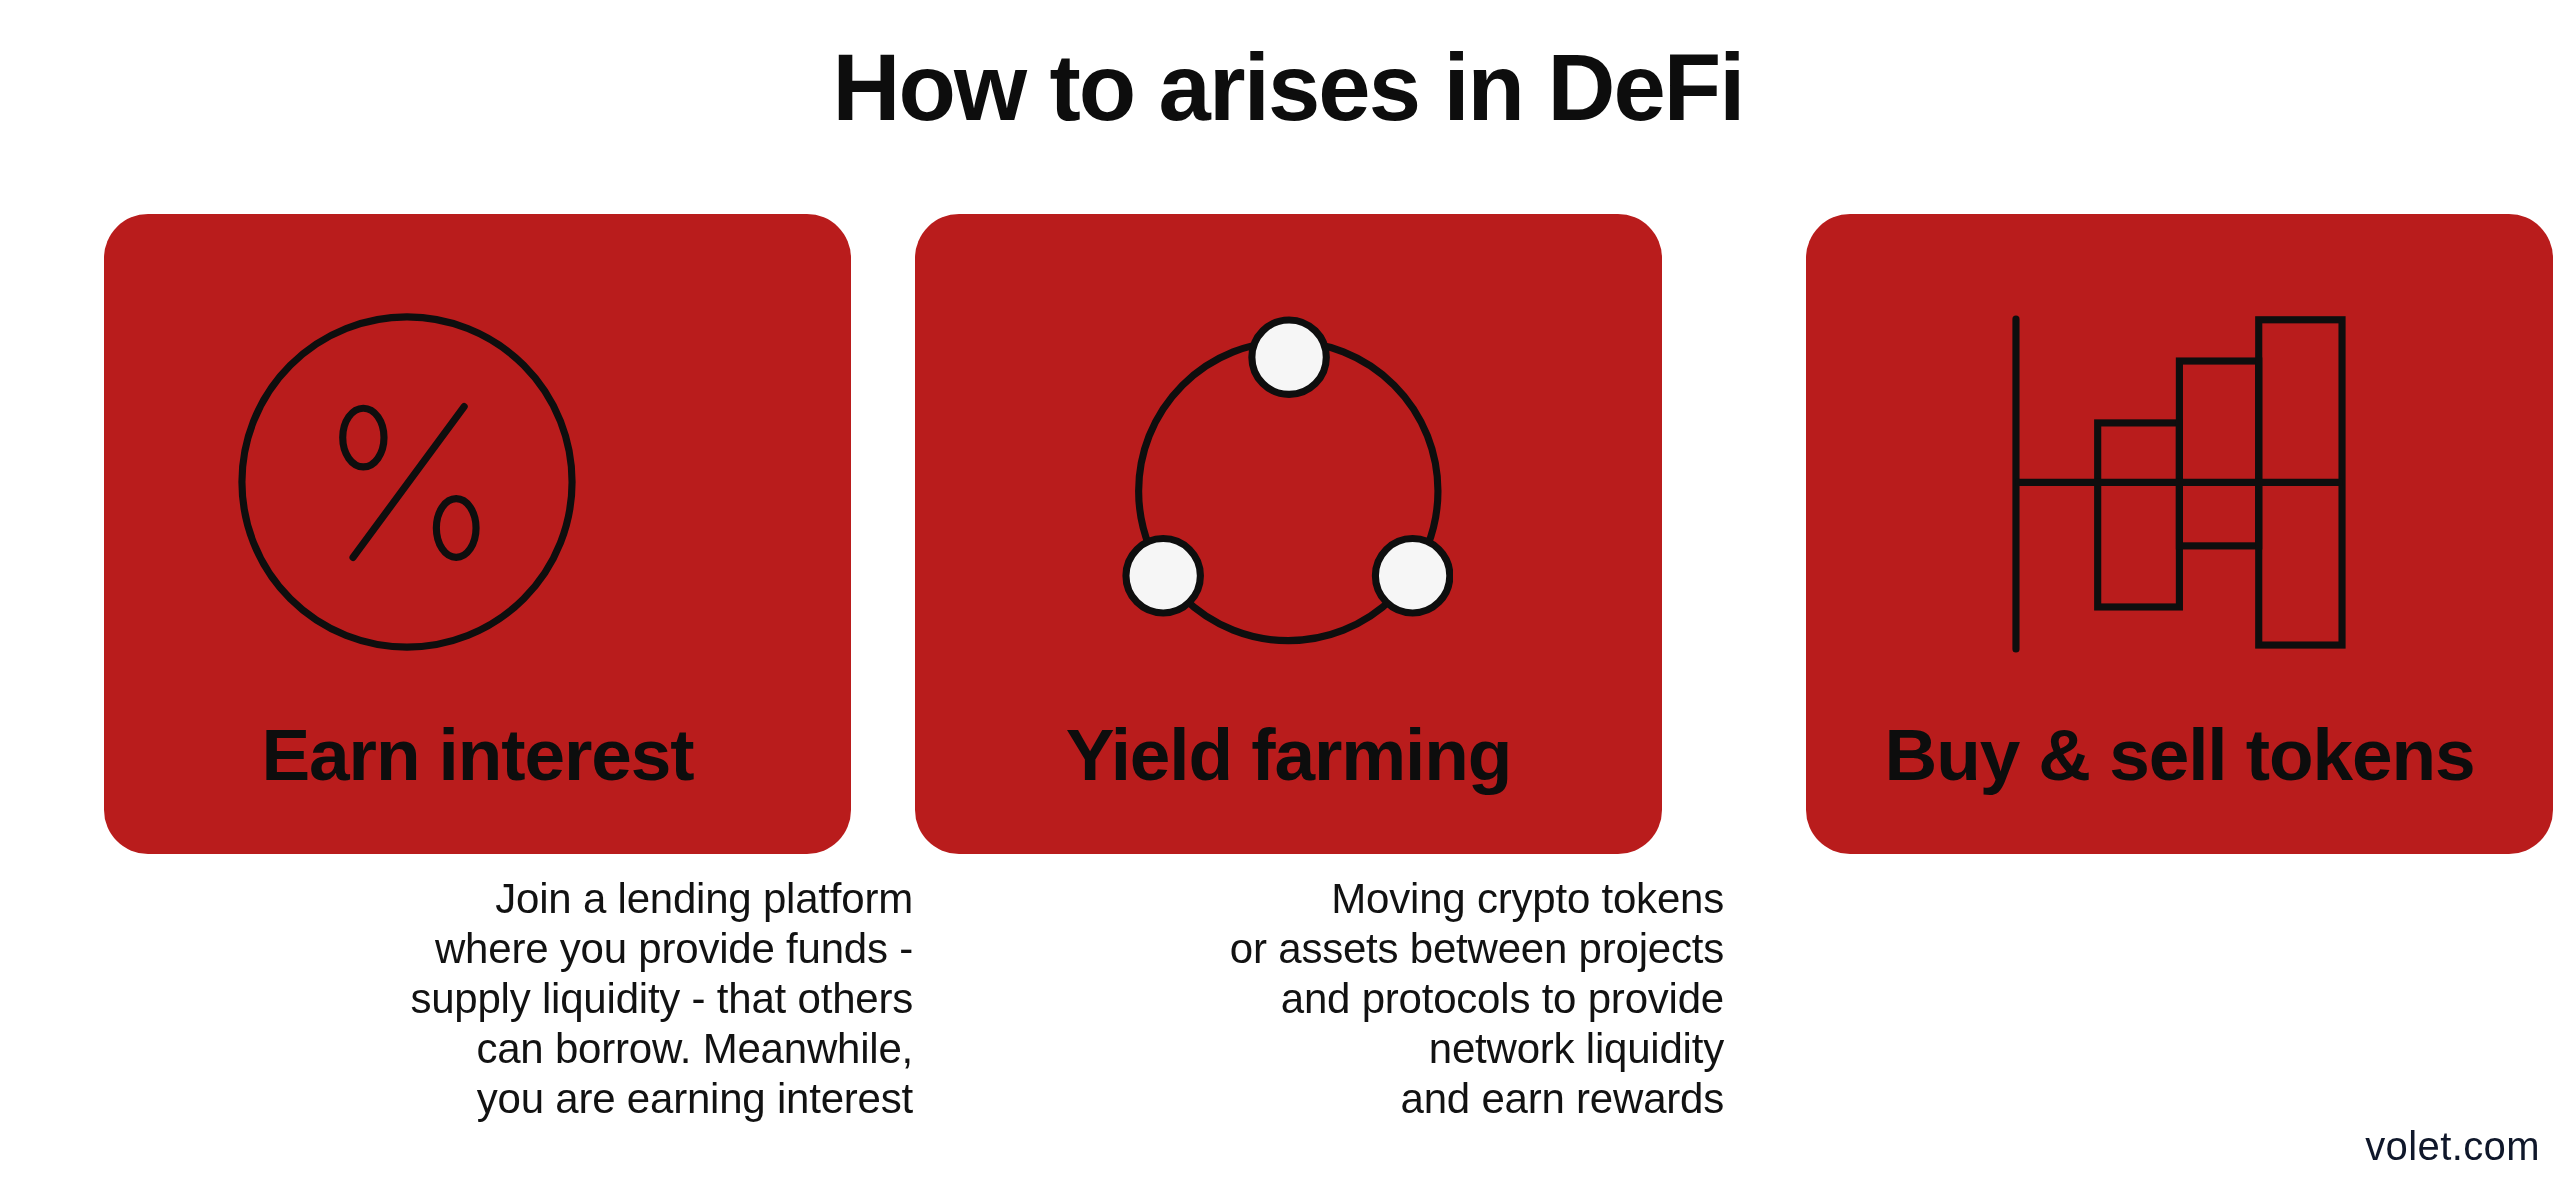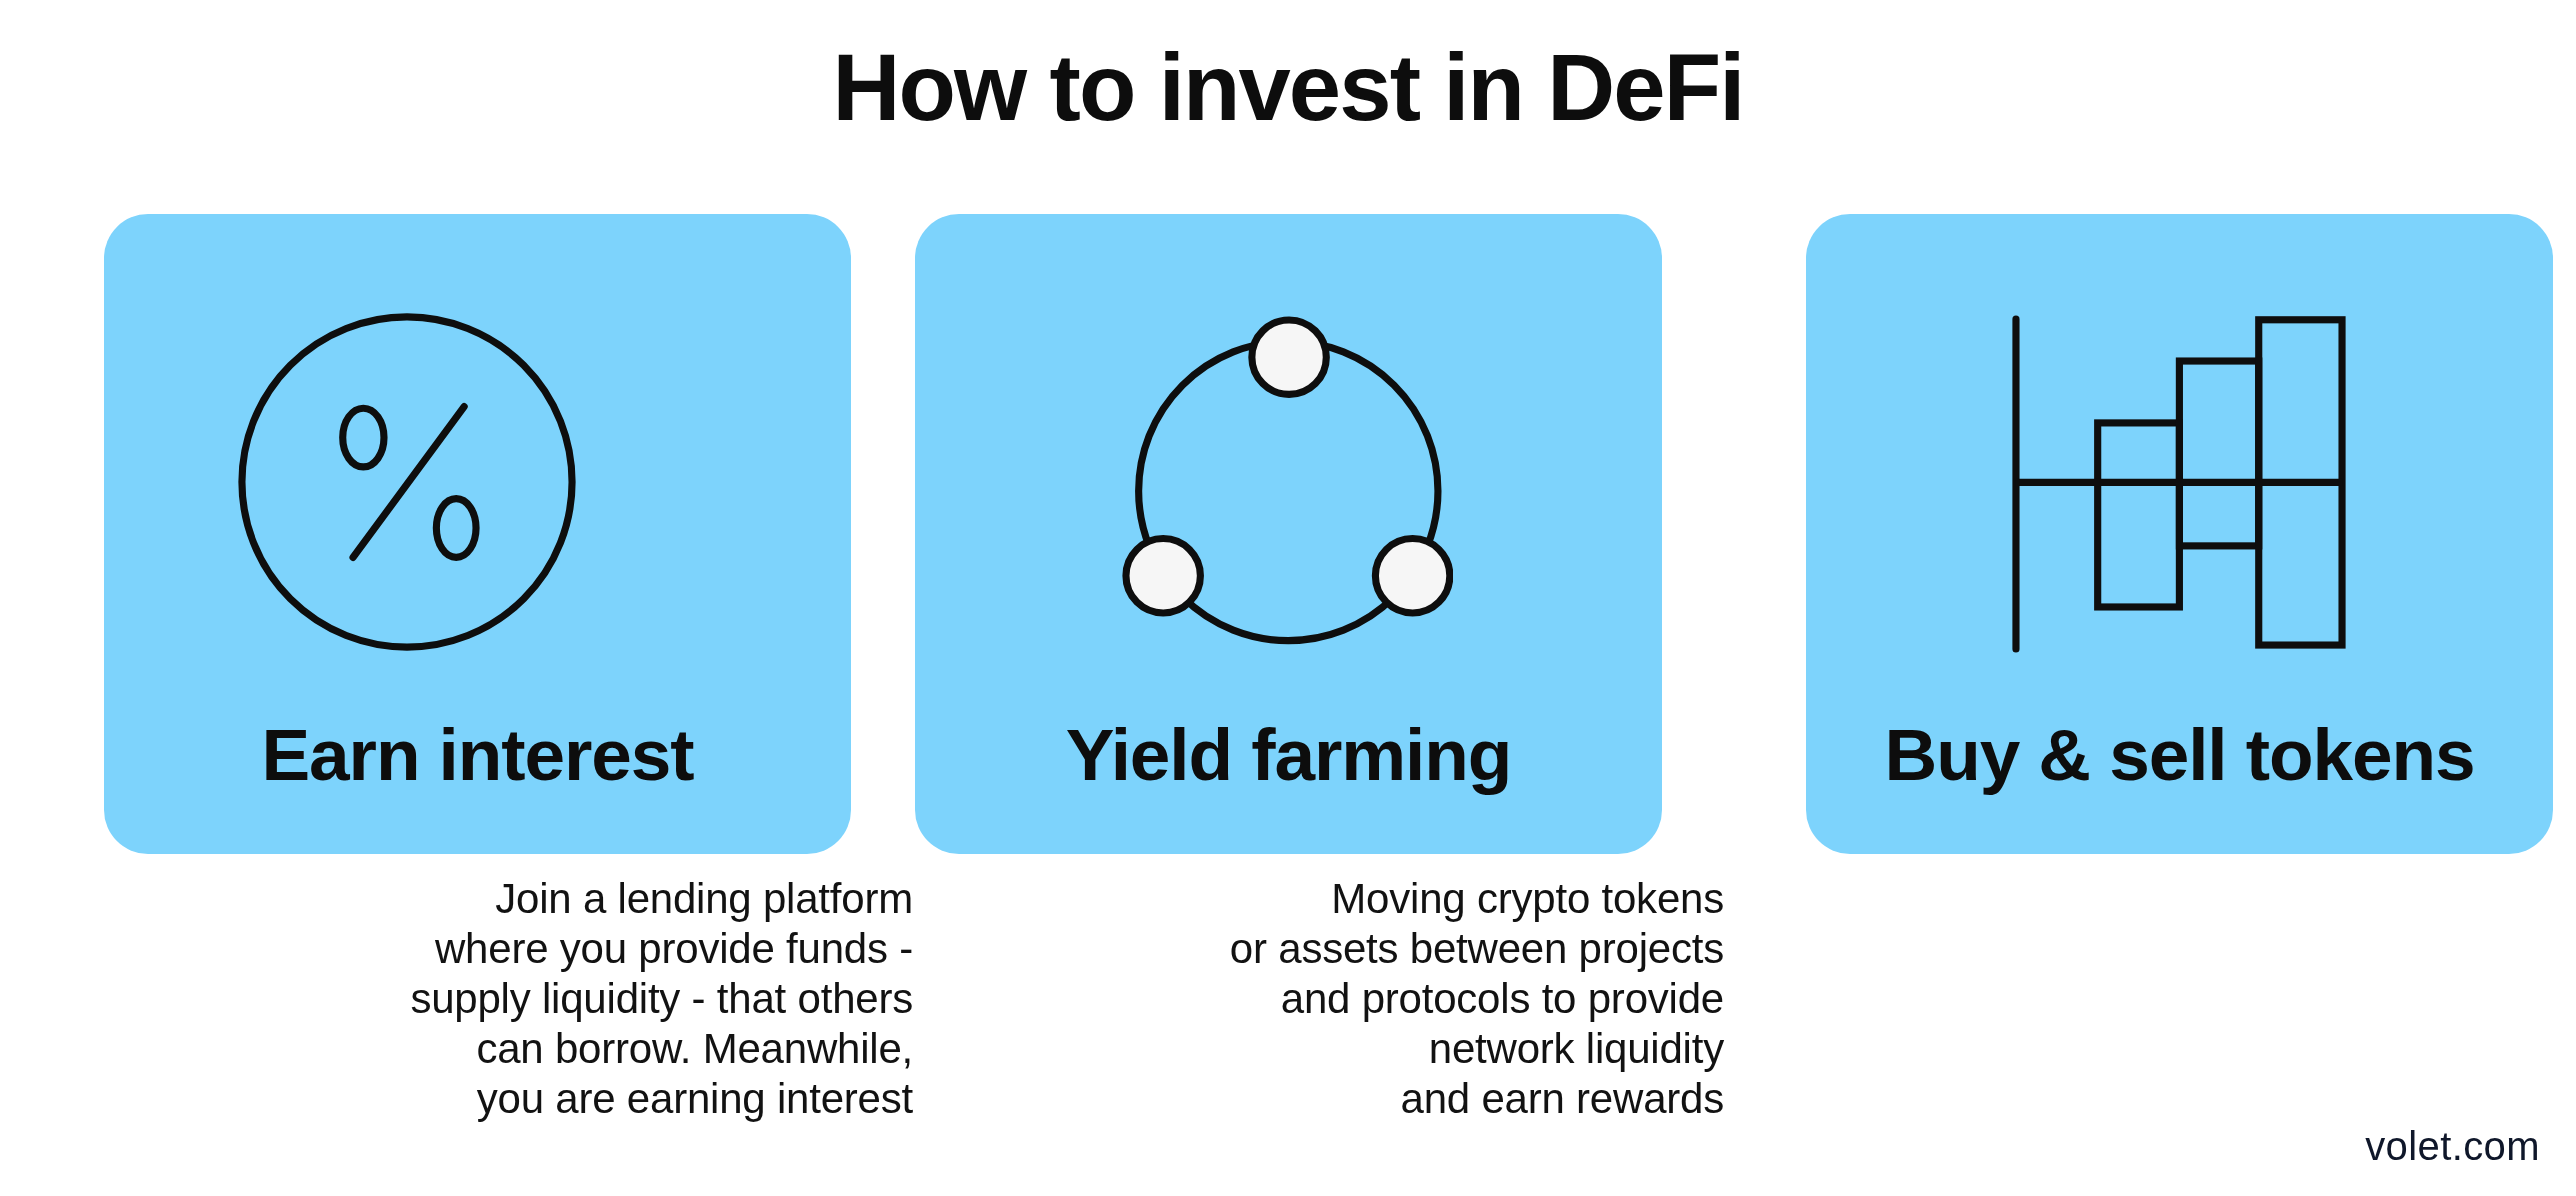--- a/index.html
+++ b/index.html
@@ -23,21 +23,21 @@
     letter-spacing: -0.02em;
     color: #0d0d0d;
     line-height: 1.25;
   }
 
   .card {
     position: absolute;
     top: 214px;
     width: 747px;
     height: 640px;
-    background: #7dd3fc;
+    background: #b91c1c;
     border-radius: 44px;
   }
   .card-1 { left: 104px; }
   .card-2 { left: 915px; }
   .card-3 { left: 1806px; }
 
   .card-icon { position: absolute; }
   .card-1 .card-icon { left: 130px; top: 95px; }
   .card-2 .card-icon { left: 207px; top: 101px; }
   .card-3 .card-icon { left: 206px; top: 101px; }
@@ -80,21 +80,21 @@
     letter-spacing: 0.01em;
   }
 
   svg { display: block; }
 </style>
 </head>
 <body>
 
 <div class="page">
 
-  <h1 class="title">How to invest in DeFi</h1>
+  <h1 class="title">How to arises in DeFi</h1>
 
   <div class="card card-1">
     <div class="card-icon">
       <svg width="346" height="346" viewBox="0 0 436 436" fill="none">
         <circle cx="218" cy="218" r="208" stroke="#0e0e0e" stroke-width="9" fill="none"></circle>
         <ellipse cx="163" cy="162" rx="26" ry="37" stroke="#0e0e0e" stroke-width="9" fill="none"></ellipse>
         <ellipse cx="280" cy="276" rx="25" ry="37" stroke="#0e0e0e" stroke-width="9" fill="none"></ellipse>
         <line x1="290" y1="123" x2="150" y2="313" stroke="#0e0e0e" stroke-width="9" stroke-linecap="round"></line>
       </svg>
     </div>

